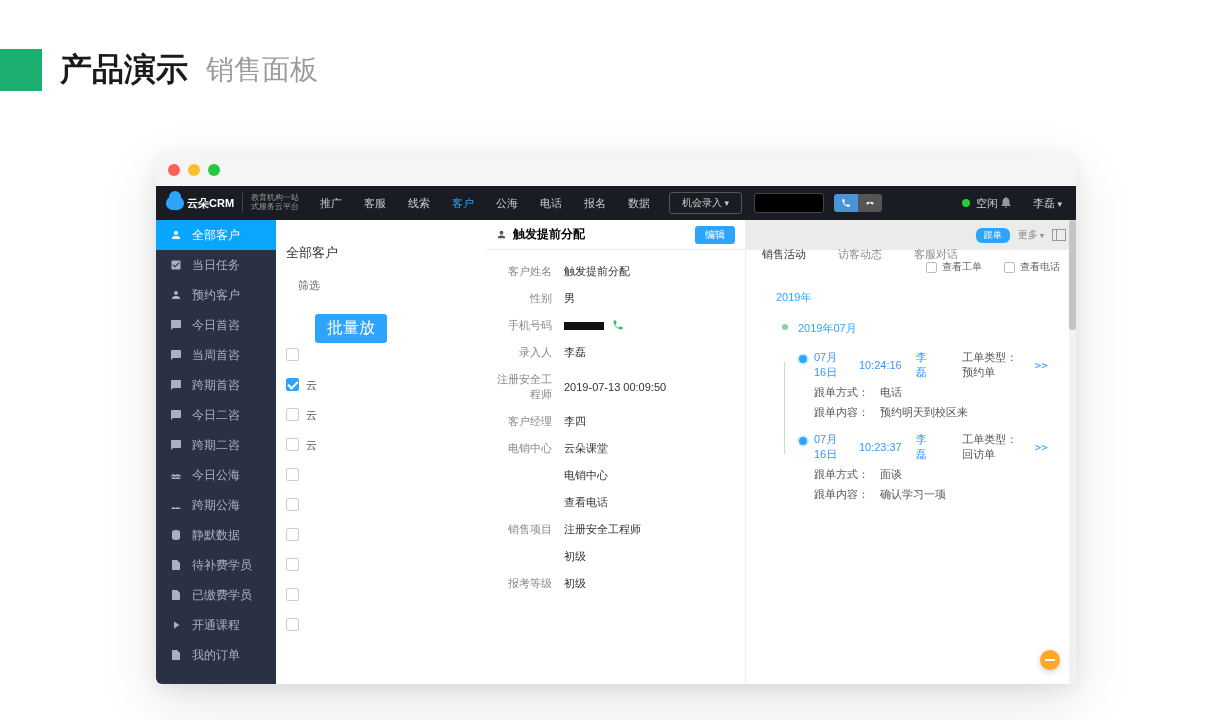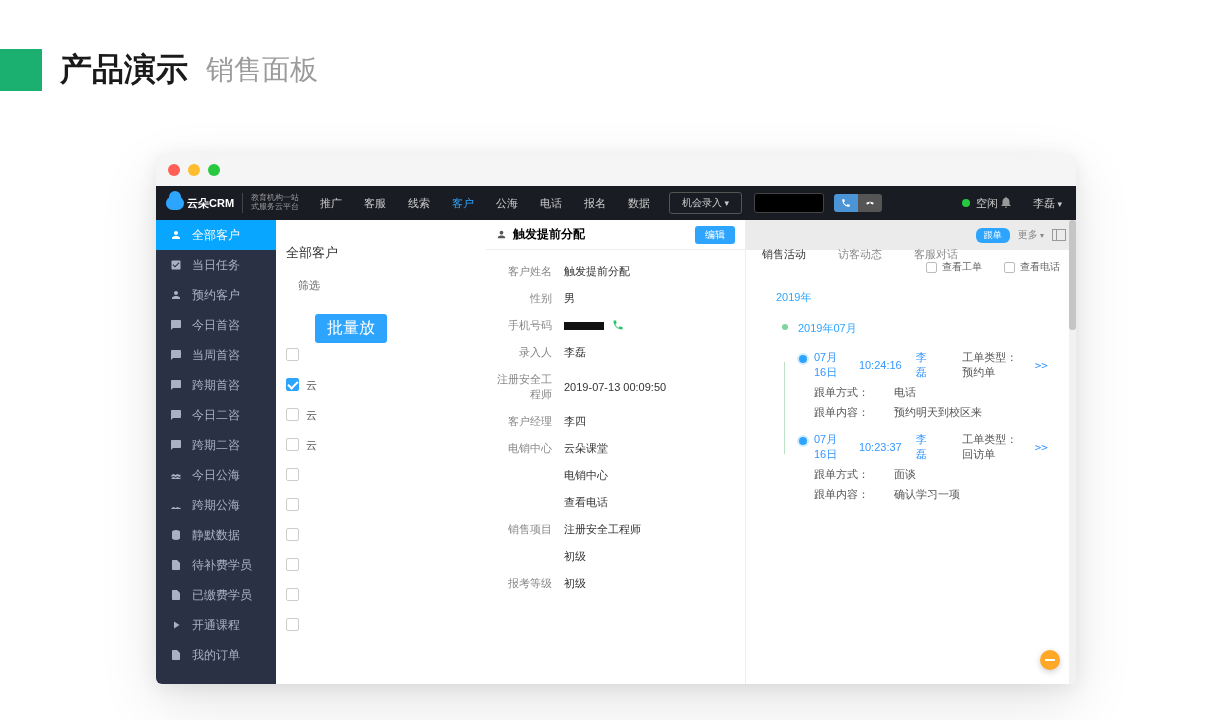--- a/index.html
+++ b/index.html
@@ -102,21 +102,21 @@
     .tl-line { position: absolute; left: 38px; top: 78px; bottom: 60px; width: 1px; background: #bde1c7; }
     .event { margin-left: 38px; margin-bottom: 12px; position: relative; background: #fff; }
     .event::before { content: ''; position: absolute; left: -17px; top: 3px; width: 8px; height: 8px; background: #2da5ff; border-radius: 50%; border: 2px solid #d3ecff; }
     .event .row1 { display: flex; gap: 14px; align-items: center; }
     .event .date { color: #3597ff; }
     .event .time { color: #3597ff; }
     .event .who { color: #3597ff; }
     .event .type { color: #555; margin-left: 18px; }
     .event .expand { margin-left: auto; color: #3597ff; cursor: pointer; font-family: monospace; }
     .event .sub { margin-top: 5px; color: #555; padding-left: 0; }
-    .event .sub .slabel { display: inline-block; width: 80px; font-family: Liberation Serif, serif; }
+    .event .sub .slabel { display: inline-block; width: 66px; font-family: Liberation Serif, serif; }
 
     
     .fab { position: absolute; right: 16px; bottom: 14px; width: 20px; height: 20px; border-radius: 50%; background: #ffa726; color: #fff; display: flex; align-items: center; justify-content: center; font-size: 14px; font-weight: bold; box-shadow: 0 2px 6px rgba(0,0,0,.2); }
     .fab::before { content: ''; width: 10px; height: 2px; background: #fff; }
     .scrollbar-gutter { position: absolute; right: 0; top: 66px; bottom: 0; width: 7px; background: #f1f1f1; }
     .scrollbar-thumb { position: absolute; top: 0; width: 7px; height: 110px; background: #c5c5c5; border-radius: 3px; }
   </style>
 </head>
 <body>
 

